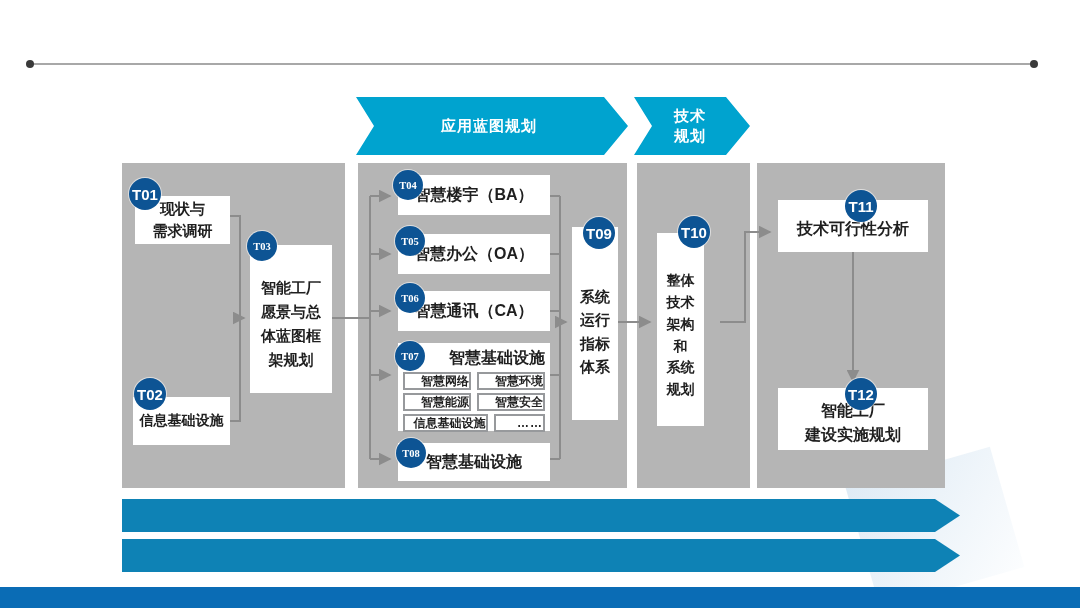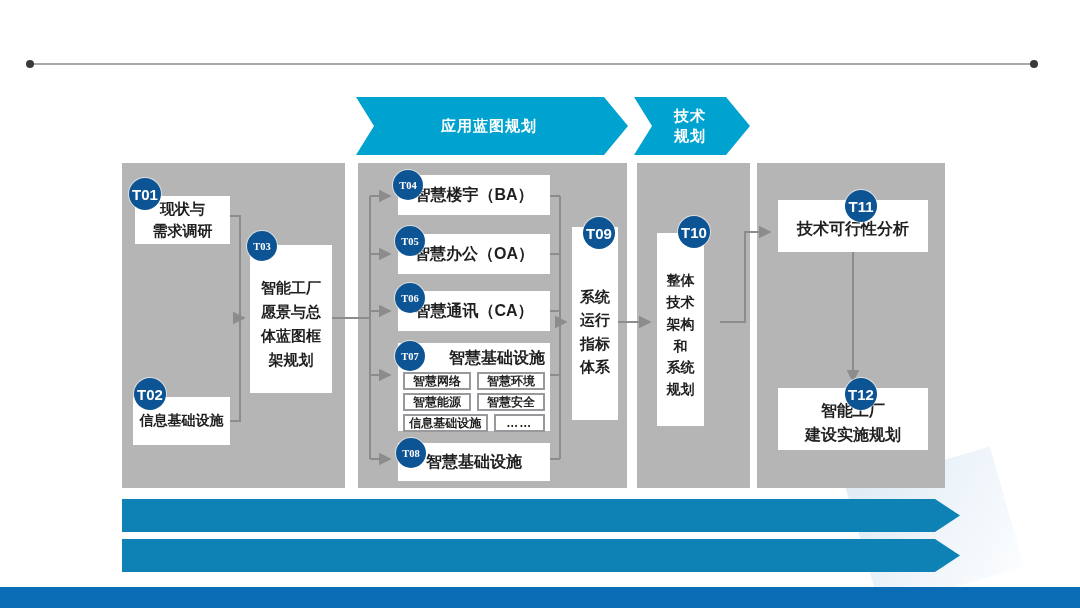--- a/index.html
+++ b/index.html
@@ -99,21 +99,21 @@
   #box-t11{left:778px;top:200px;width:150px;height:52px;font-size:16px;padding-top:6px;}
   #box-t12{left:778px;top:388px;width:150px;height:62px;font-size:16px;line-height:1.5;padding-top:8px;}
 
   
   .t07-title{margin-left:17px;font-size:16px;font-weight:bold;height:24px;line-height:24px;text-align:right;color:var(--box-text);}
   .t07-grid{display:flex;flex-direction:column;gap:3px;margin-top:2px;}
   .t07-row{display:flex;gap:6px;justify-content:center;}
   .subbox{
     border:2px solid var(--subbox-border);background:#fff;
     font-size:12px;font-weight:bold;color:var(--box-text);
-    height:18px;line-height:14px;text-align:center;flex:1;overflow:hidden;
+    height:18px;line-height:14px;text-align:right;flex:1;overflow:hidden;
   }
   .subbox.wide{flex:1.7;}
   .subbox.dots{flex:1;letter-spacing:1px;}
 
   
   .badge{
     position:absolute;width:32px;height:32px;border-radius:50%;
     background:var(--badge-blue);color:#ffffff;
     display:flex;align-items:center;justify-content:center;
     font-size:15px;font-weight:bold;z-index:4;

